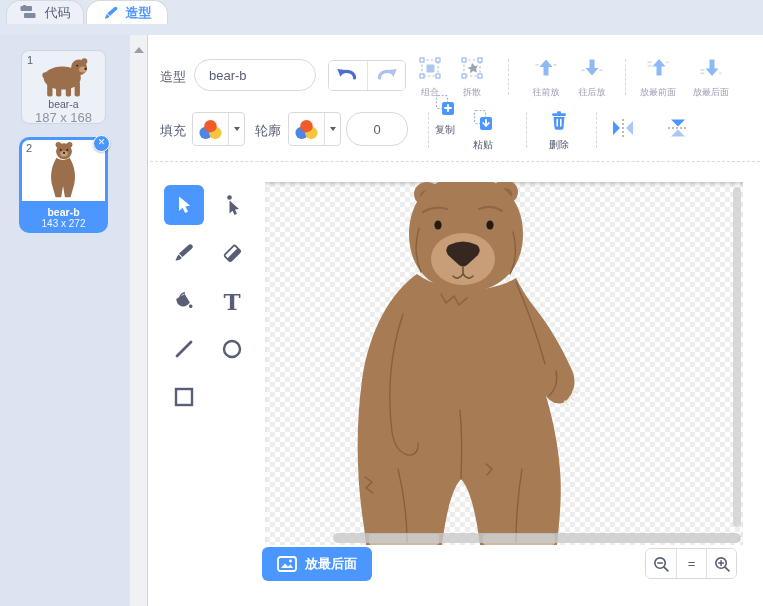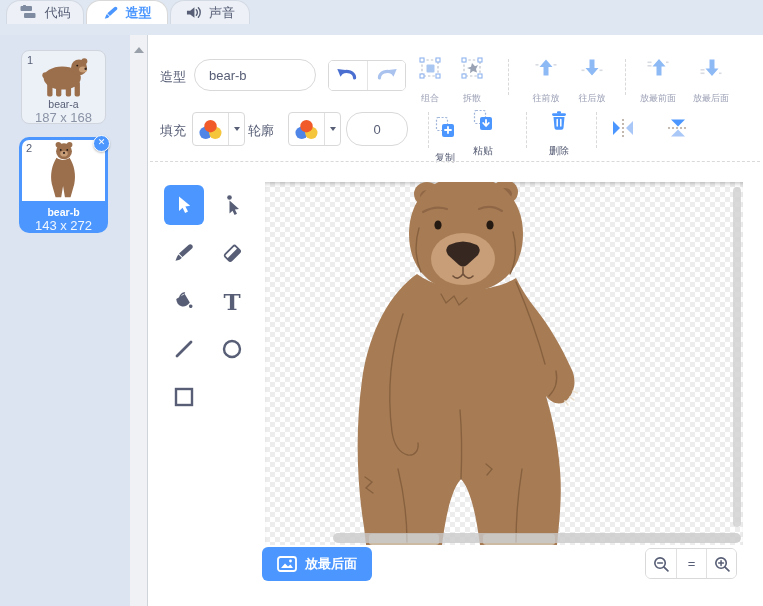--- a/index.html
+++ b/index.html
@@ -30,35 +30,35 @@
   .costume-card1 .cname { position:absolute; left:0; top:47px; width:100%; text-align:center; font-size:10.5px; color:#575e75; }
   .costume-card1 .csize { position:absolute; left:0; top:59px; width:100%; text-align:center; font-size:13px; color:#8a93a6; }
 
   .costume-card2 { position:absolute; left:19px; top:137px; width:89px; height:96px;
        background:#4c97ff; border-radius:10px; padding:3px; cursor:pointer; }
   .costume-card2 .inner { position:relative; width:83px; height:61px; background:#fff; border-radius:7px 7px 0 0; overflow:visible; }
   .costume-card2 .idx { position:absolute; left:4px; top:2px; font-size:11px; color:#575e75; }
   .costume-card2 .thumb { position:absolute; left:0; top:1px; width:100%; text-align:center; }
   .costume-card2 .foot { position:absolute; left:0; bottom:0; width:100%; height:29px; text-align:center; }
   .costume-card2 .cname { font-size:10.5px; font-weight:bold; color:#fff; margin-top:2px; }
-  .costume-card2 .csize { font-size:13px; color:rgba(255,255,255,0.92); }
+  .costume-card2 .csize { font-size:10px; color:rgba(255,255,255,0.92); }
   .del-badge { position:absolute; right:-5px; top:-5px; width:17px; height:17px; border-radius:50%;
        background:#4c97ff; border:1.5px solid #fff; color:#fff; font-size:9px; line-height:13px;
        text-align:center; cursor:pointer; box-shadow:0 1px 2px rgba(0,0,0,0.25); }
 
   
   .field-label { position:absolute; font-size:13px; color:#575e75; }
   .pill-input { position:absolute; border:1px solid #d9d9d9; border-radius:16px; background:#fff;
        font-size:13px; color:#575e75; font-family:"Liberation Sans",sans-serif; outline:none; }
   .undo-group { position:absolute; left:328px; top:60px; width:78px; height:31px; border:1px solid #d9d9d9;
        border-radius:5px; background:#fff; display:flex; overflow:hidden; }
   .undo-group button { flex:1; border:none; background:#fff; display:flex; align-items:center; justify-content:center; cursor:pointer; }
   .undo-group button + button { border-left:1px solid #e4e4e4; }
 
-  .icon-btn { position:absolute; display:flex; flex-direction:column; align-items:center; gap:13px; cursor:pointer; background:none; border:none; }
+  .icon-btn { position:absolute; display:flex; flex-direction:column; align-items:center; gap:7px; cursor:pointer; background:none; border:none; }
   .icon-btn .lbl { font-size:9px; white-space:nowrap; }
   .icon-btn.disabled .lbl { color:#9ba0b5; }
   .icon-btn.enabled .lbl { color:#575e75; font-size:10px; }
 
   .vdash { position:absolute; width:0; border-left:1px dashed #d9d9d9; }
   .hdash { position:absolute; left:150px; top:161px; width:610px; border-top:1px dashed #d9d9d9; }
 
   .swatch-btn { position:absolute; width:53px; height:34px; border:1px solid #d9d9d9; border-radius:4px;
        background:#fff; display:flex; align-items:center; cursor:pointer; }
   .swatch-btn .sw { width:35px; display:flex; justify-content:center; }
@@ -105,28 +105,20 @@
         <rect x="3" y="0" width="3" height="2" rx="0.5" fill="#7f8ba0"></rect>
       </svg>
       <span>代码</span>
     </div>
     <div class="tab tab-costumes active">
       <svg width="16" height="16" viewBox="0 0 22 22">
         <path d="M19,3 C20,4 20,5.5 19,6.5 L9.5,15 L6,11.5 L15.5,3 C16.5,2 18,2 19,3 Z" fill="#4c97ff"></path>
         <path d="M5.5,12.5 L8.8,15.8 C8,17.5 5.5,18.3 2.5,18.8 C3.5,16.5 3.8,14.2 5.5,12.5 Z" fill="#4c97ff"></path>
       </svg>
       <span>造型</span>
-    </div>
-    <div class="tab tab-sounds">
-      <svg width="17" height="15" viewBox="0 0 18 16">
-        <path d="M2,6 h3.5 L10,2.5 v11 L5.5,10 H2 Z" fill="#575e75"></path>
-        <path d="M12,5 C13.5,6.5 13.5,9.5 12,11" stroke="#575e75" fill="none" stroke-width="1.5" stroke-linecap="round"></path>
-        <path d="M14.2,3 C16.8,5.5 16.8,10.5 14.2,13" stroke="#575e75" fill="none" stroke-width="1.5" stroke-linecap="round"></path>
-      </svg>
-      <span>声音</span>
     </div>
   </div>
 
   <div class="sidebar"></div>
 
   <div class="costume-card1">
     <span class="idx">1</span>
     <div class="thumb">
       <svg width="64" height="46" viewBox="0 0 64 52">
         <g fill="#9b6f4c">
@@ -272,39 +264,39 @@
         <circle cx="9" cy="15.5" r="6.5" fill="#4e85e6"></circle>
         <circle cx="19" cy="15.5" r="6.5" fill="#f5c63c"></circle>
         <circle cx="14" cy="8.5" r="6.5" fill="#f15a29"></circle>
       </svg>
     </span>
     <span class="dd">
         <span class="caret"></span>
       </span>
   </div>
 
-  <span class="field-label" style="left:248px; top:122px;">轮廓</span>
+  <span class="field-label" style="left:255px; top:122px;">轮廓</span>
   <div class="swatch-btn" style="left:288px; top:112px;">
     <span class="sw">
       <svg width="27" height="23" viewBox="0 0 28 24">
         <circle cx="9" cy="15.5" r="6.5" fill="#4e85e6"></circle>
         <circle cx="19" cy="15.5" r="6.5" fill="#f5c63c"></circle>
         <circle cx="14" cy="8.5" r="6.5" fill="#f15a29"></circle>
       </svg>
     </span>
     <span class="dd">
         <span class="caret"></span>
       </span>
   </div>
 
   <input class="pill-input" style="left: 346px; top: 112px; width: 62px; height: 34px; text-align: center;" value="0">
 
   <div class="vdash" style="left:428px; top:112px; height:36px;"></div>
 
-  <button class="icon-btn enabled" style="left:424px; top:116px; width:42px;">
+  <button class="icon-btn enabled" style="left:424px; top:94px; width:42px;">
     <svg width="22" height="22" viewBox="0 0 22 22">
       <rect x="2.5" y="1.5" width="11" height="13" rx="1.5" fill="none" stroke="#9fb6da" stroke-width="1.2" stroke-dasharray="2 1.6"></rect>
       <rect x="8" y="8" width="12" height="13" rx="2" fill="#4c97ff"></rect>
       <path d="M14,11 v6 M11,14 h6" stroke="#fff" stroke-width="1.8" stroke-linecap="round"></path>
     </svg>
     <span class="lbl">复制</span>
   </button>
 
   <button class="icon-btn enabled" style="left:462px; top:109px; width:42px;">
     <svg width="22" height="22" viewBox="0 0 22 22">

